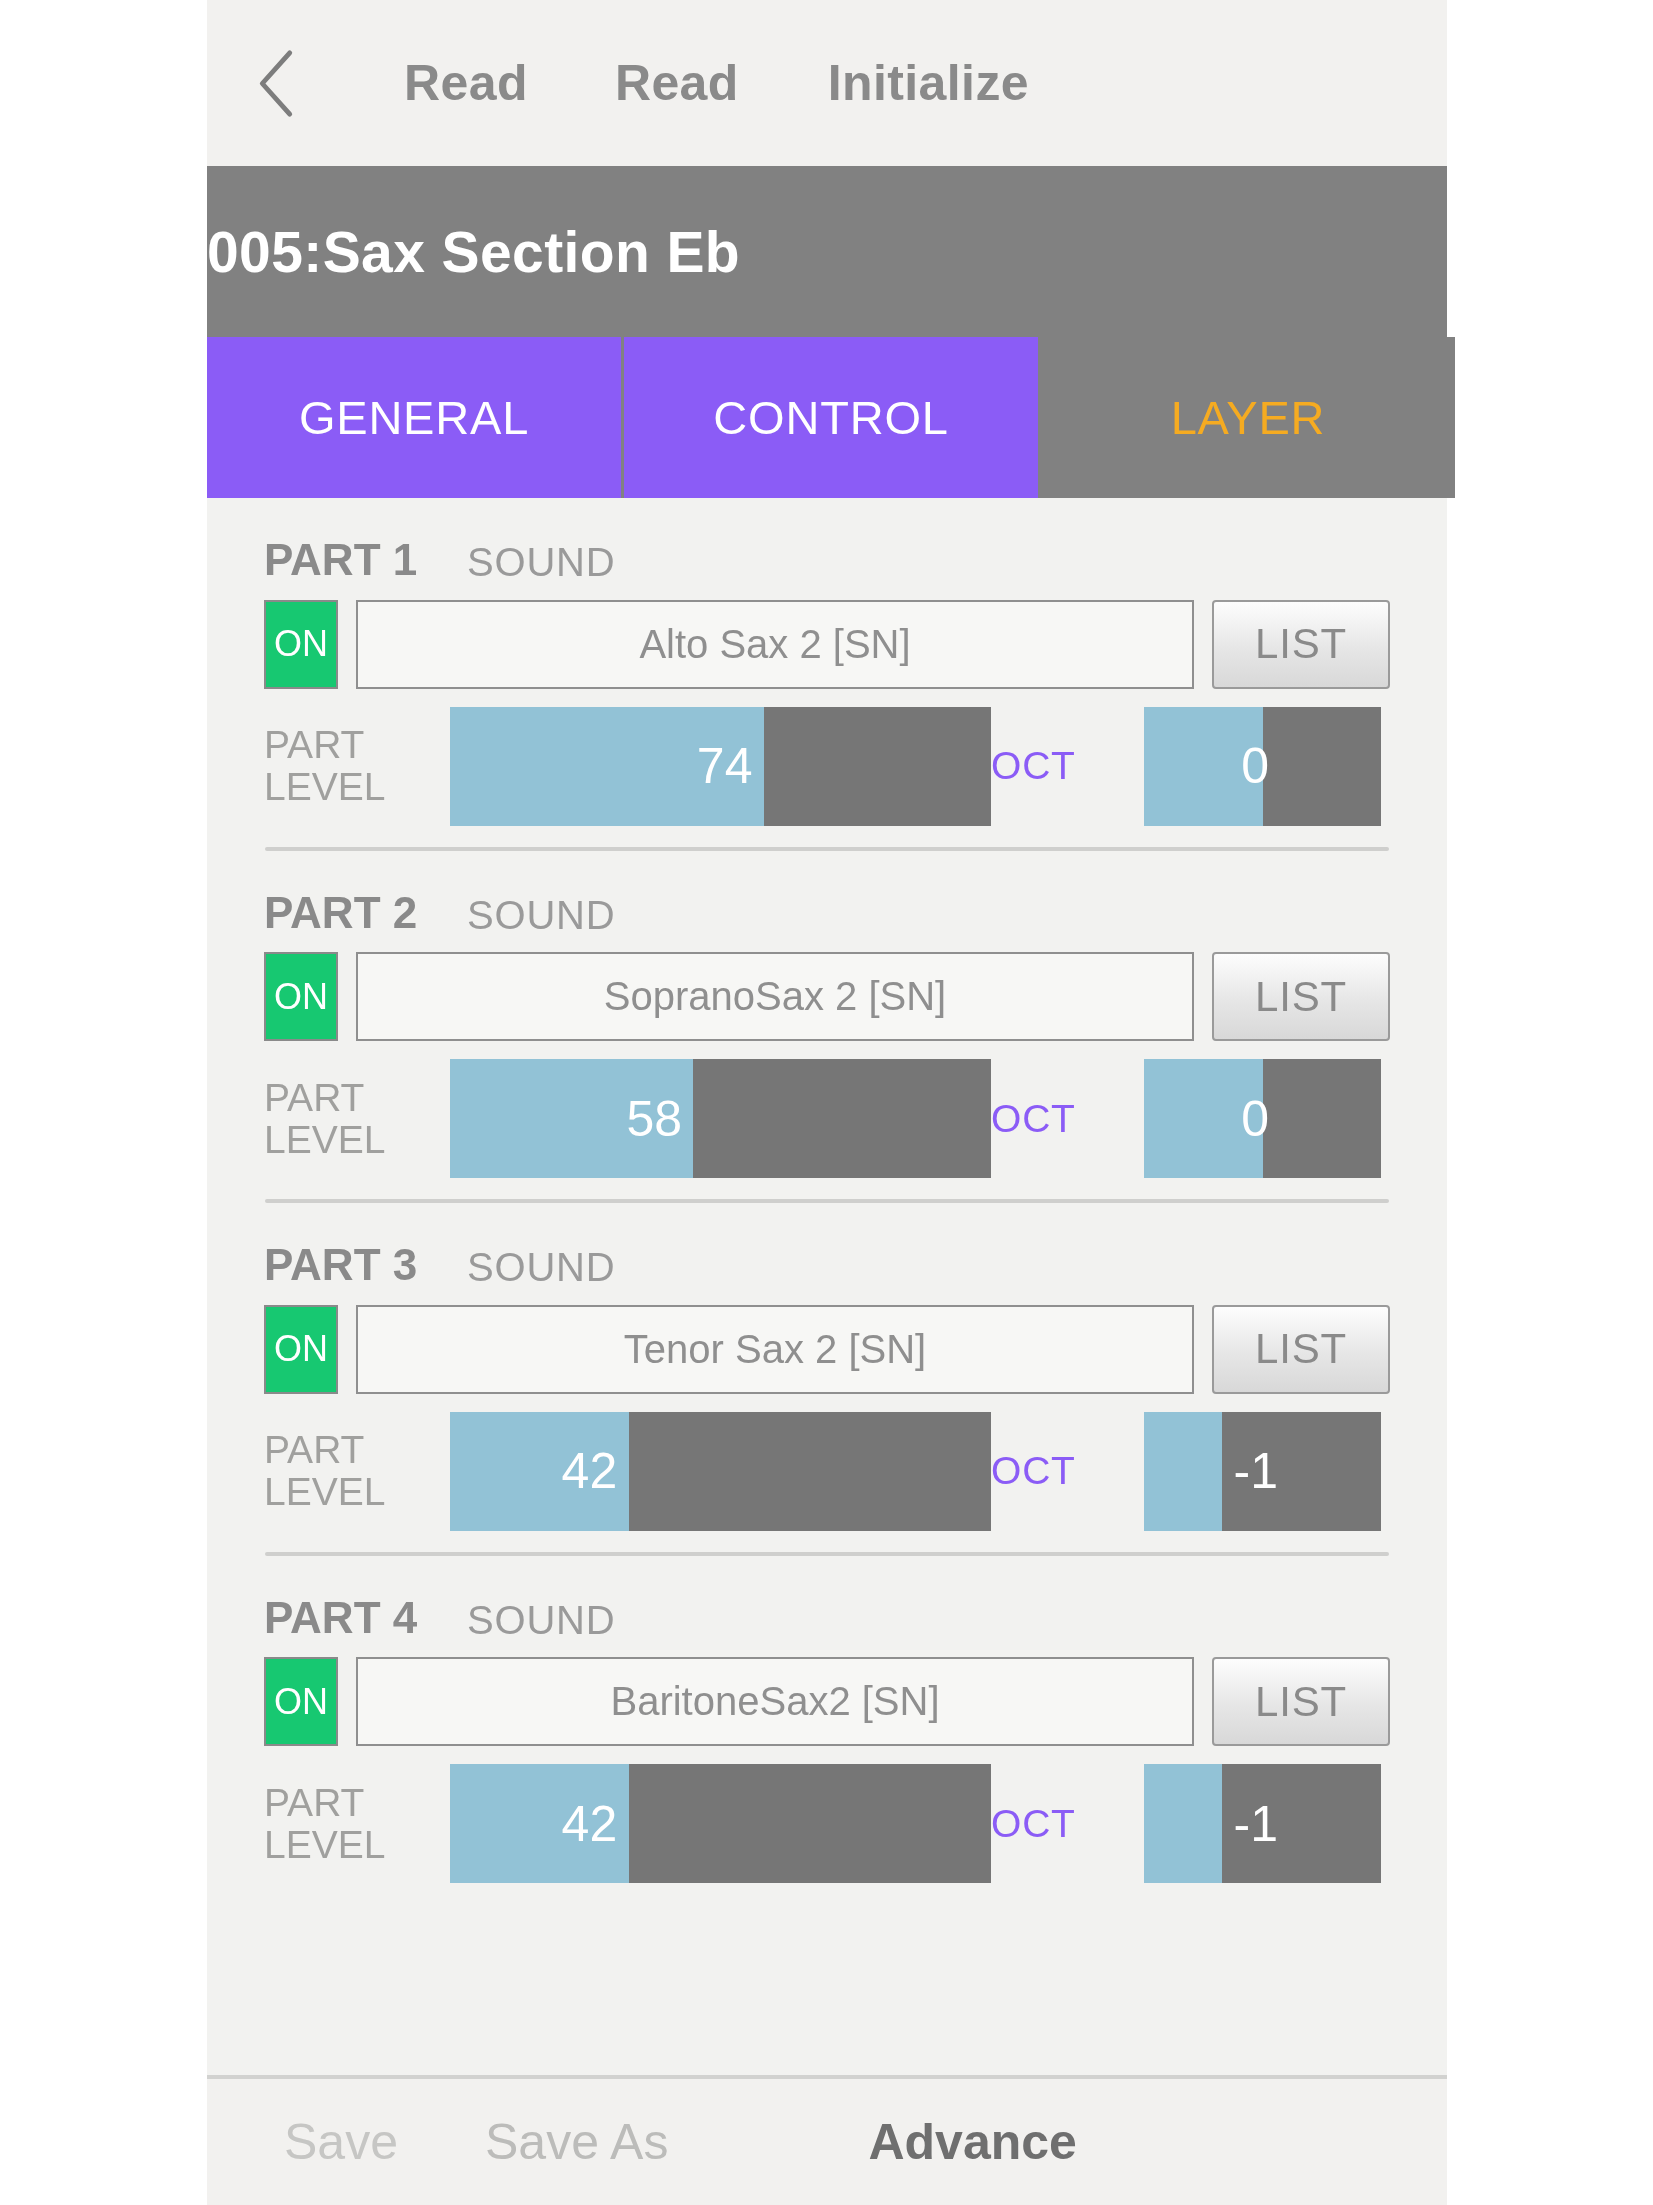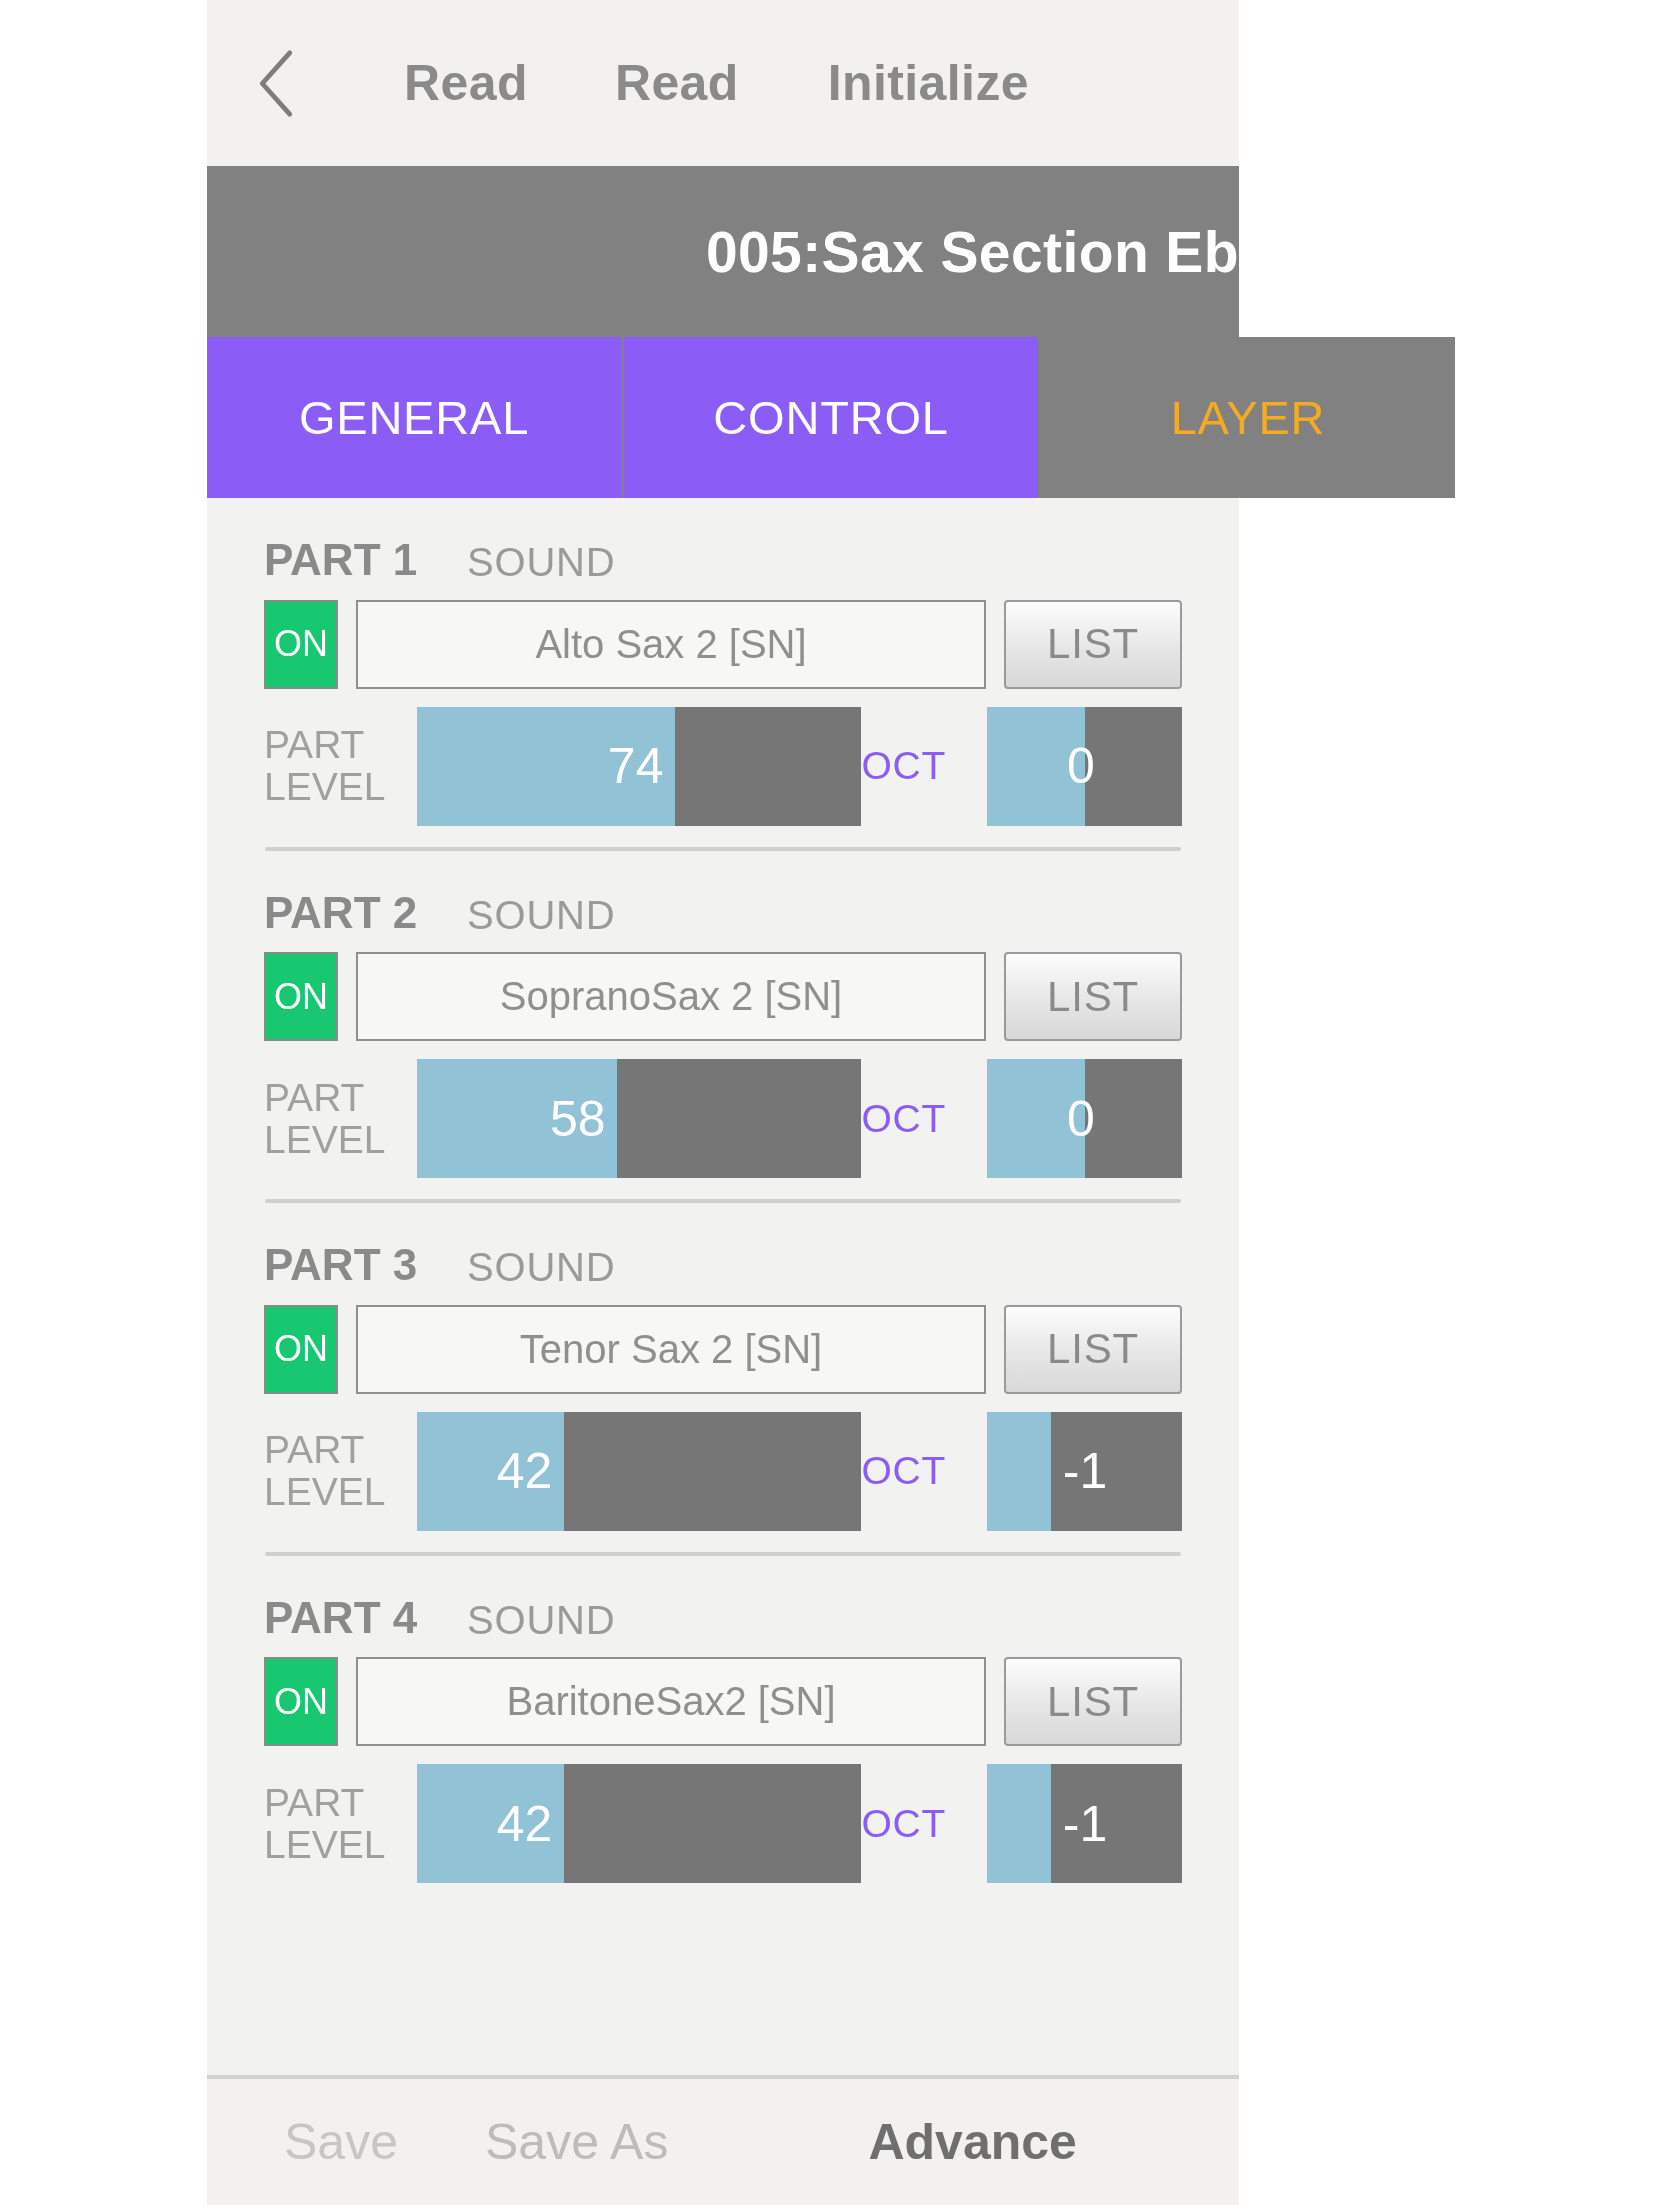--- a/index.html
+++ b/index.html
@@ -12,21 +12,21 @@
     height: 2205px;
     font-family: "Liberation Sans", sans-serif;
     overflow: hidden;
   }
 
   
   #app {
     position: absolute;
     left: 207px;
     top: 0;
-    width: 1032px;
+    width: 1240px;
     height: 2205px;
     background: #f2f2f0;
     display: flex;
     flex-direction: column;
   }
 
   
   #topnav {
     position: relative;
     height: 166px;
@@ -58,21 +58,21 @@
   #nav-write  { margin-left: 87px; }
   #nav-init   { margin-left: 89px; }
 
   
   #patch-title-bar {
     flex: 0 0 171px;
     height: 171px;
     background: #818181;
     display: flex;
     align-items: center;
-    justify-content: flex-end;
+    justify-content: flex-start;
   }
   #patch-title-text {
     color: #ffffff;
     font-size: 57px;
     font-weight: bold;
     letter-spacing: 0.4px;
   }
 
   
   #tab-row {

